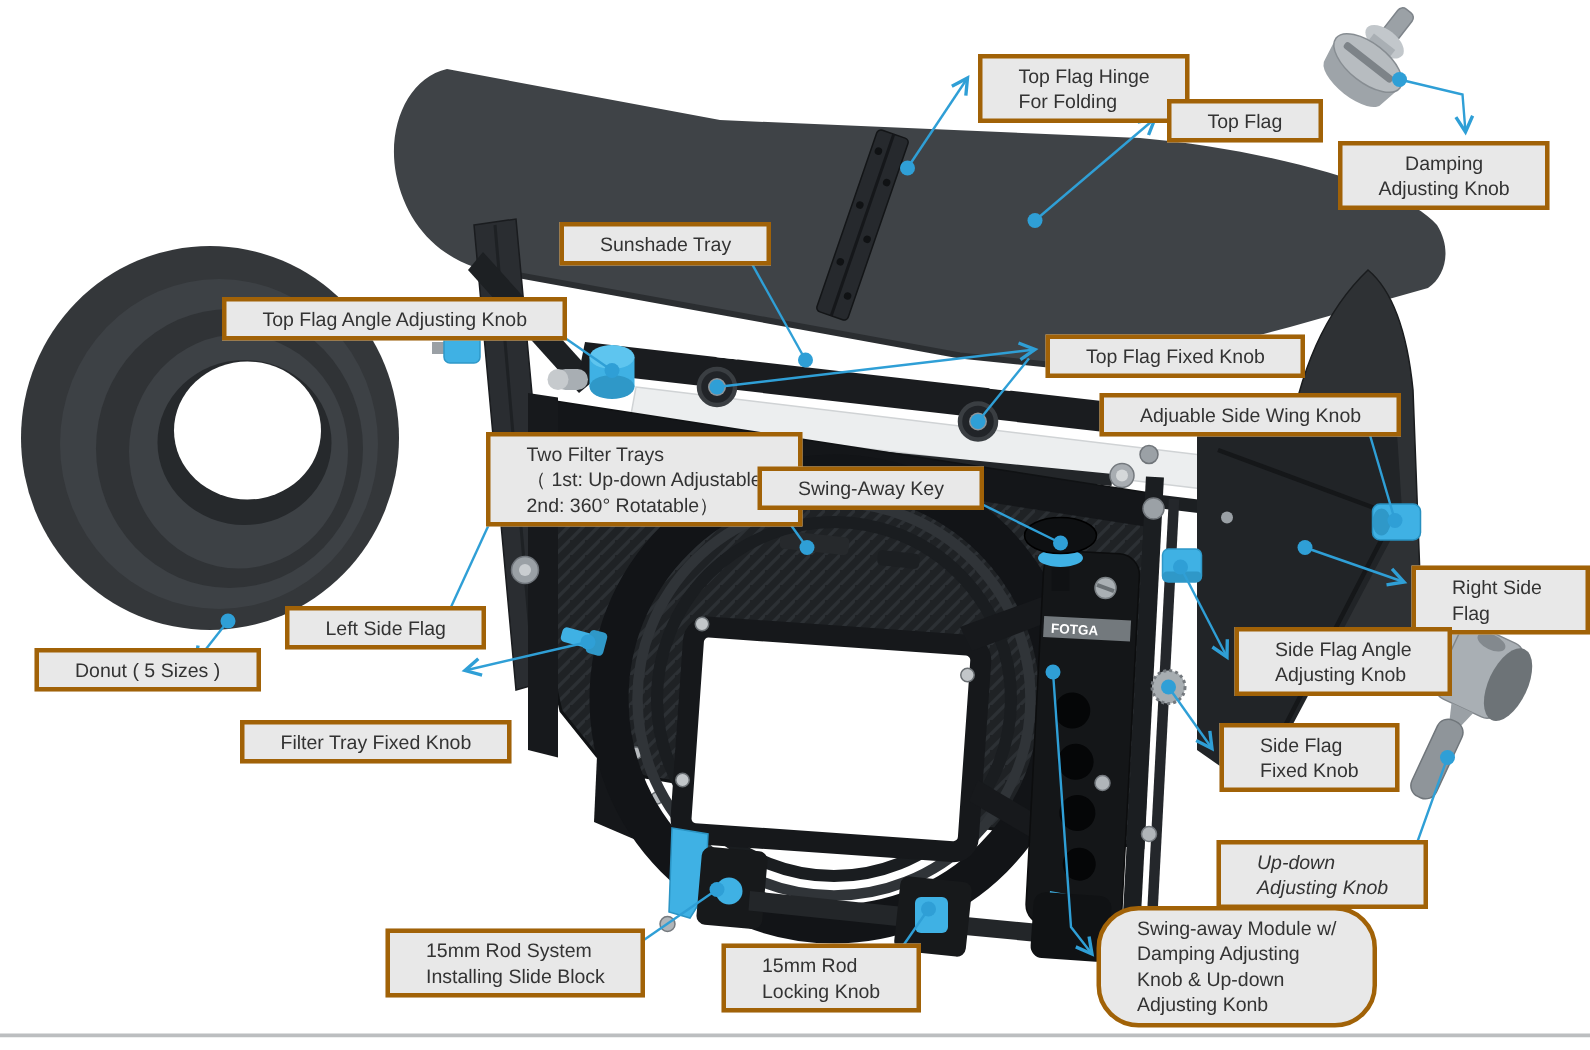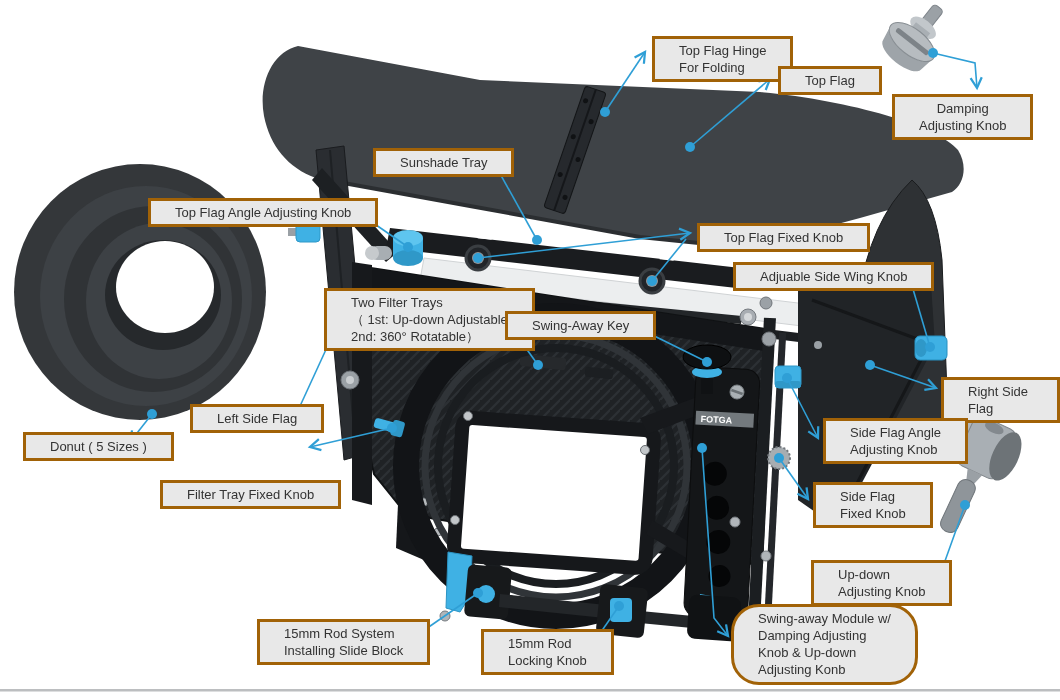--- a/index.html
+++ b/index.html
@@ -273,21 +273,21 @@
 2nd: 360° Rotatable）</div>
 <div class="callout" style="left:505px;top:311px;">Swing-Away Key</div>
 <div class="callout" style="left:941px;top:377px;">Right Side Flag</div>
 <div class="callout" style="left:190px;top:404px;">Left Side Flag</div>
 <div class="callout" style="left:23px;top:432px;">Donut ( 5 Sizes )</div>
 <div class="callout" style="left:160px;top:436px;margin-top:44px;">Filter Tray Fixed Knob</div>
 <div class="callout" style="left:823px;top:418px;">Side Flag Angle
 Adjusting Knob</div>
 <div class="callout" style="left:813px;top:482px;">Side Flag
 Fixed Knob</div>
-<div class="callout" style="left:811px;top:560px;">Up-down
+<div class="callout" style="left:811px;top:560px;font-style:italic;">Up-down
 Adjusting Knob</div>
 <div class="callout" style="left:731px;top:604px;border-radius:28px;">Swing-away Module w/
 Damping Adjusting
 Knob &amp; Up-down
 Adjusting Konb</div>
 <div class="callout" style="left:257px;top:619px;">15mm Rod System
 Installing Slide Block</div>
 <div class="callout" style="left:481px;top:629px;">15mm Rod
 Locking Knob</div>
 

